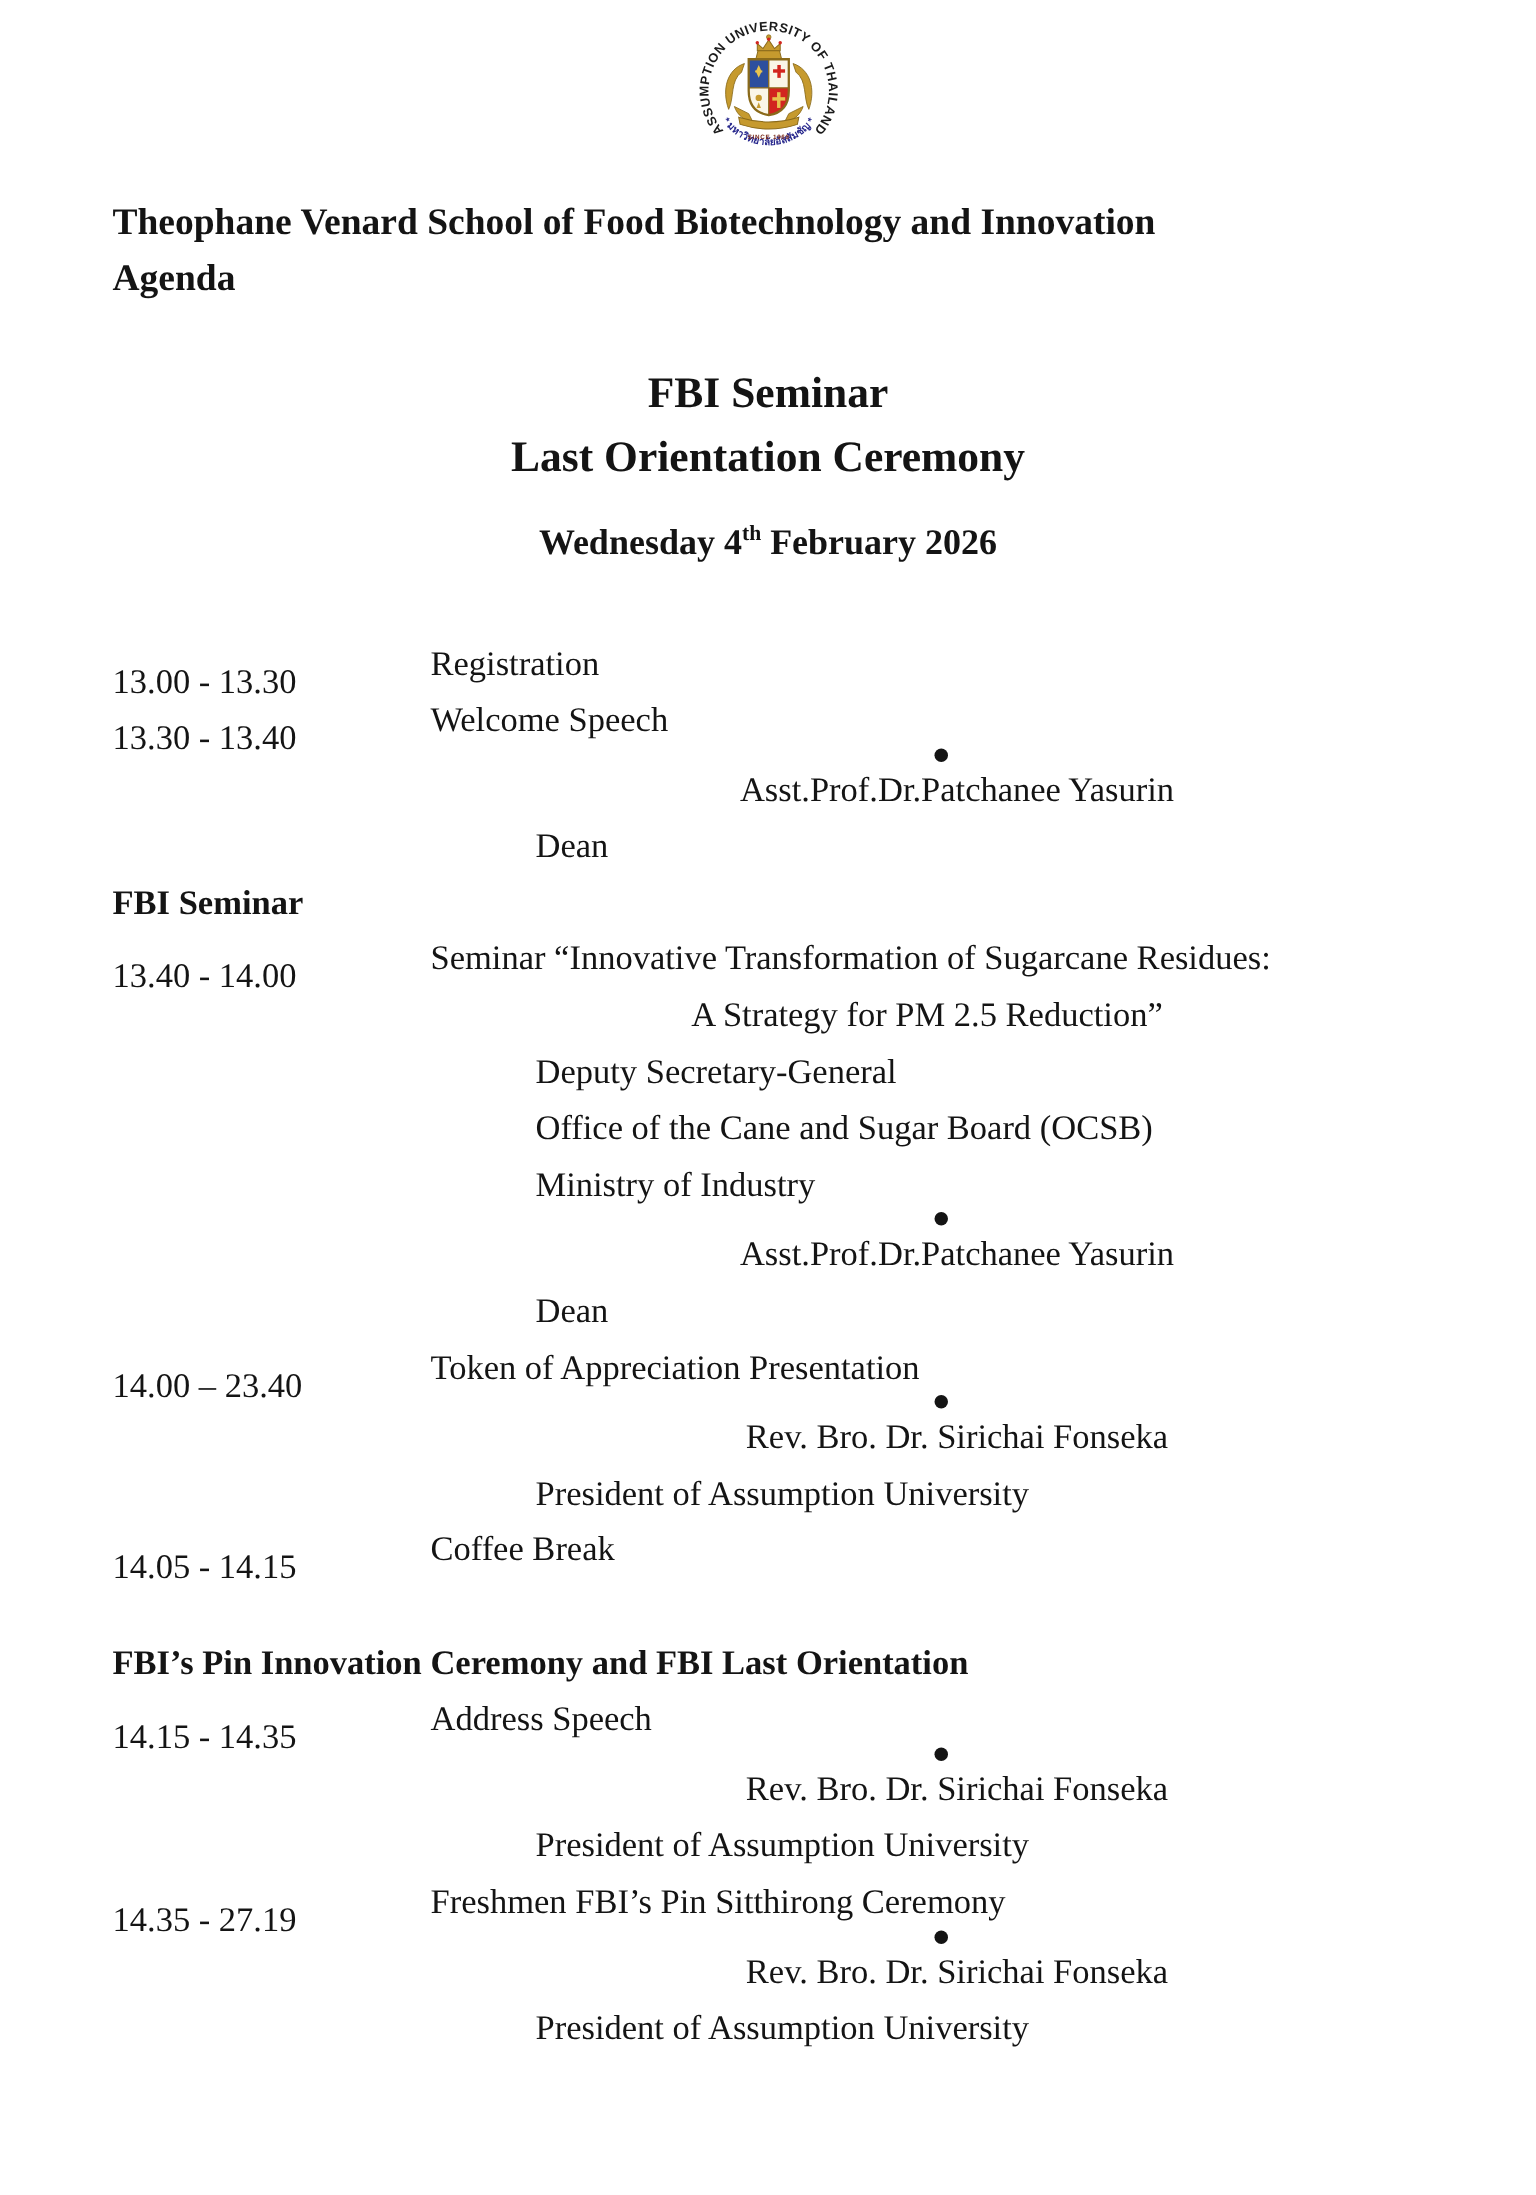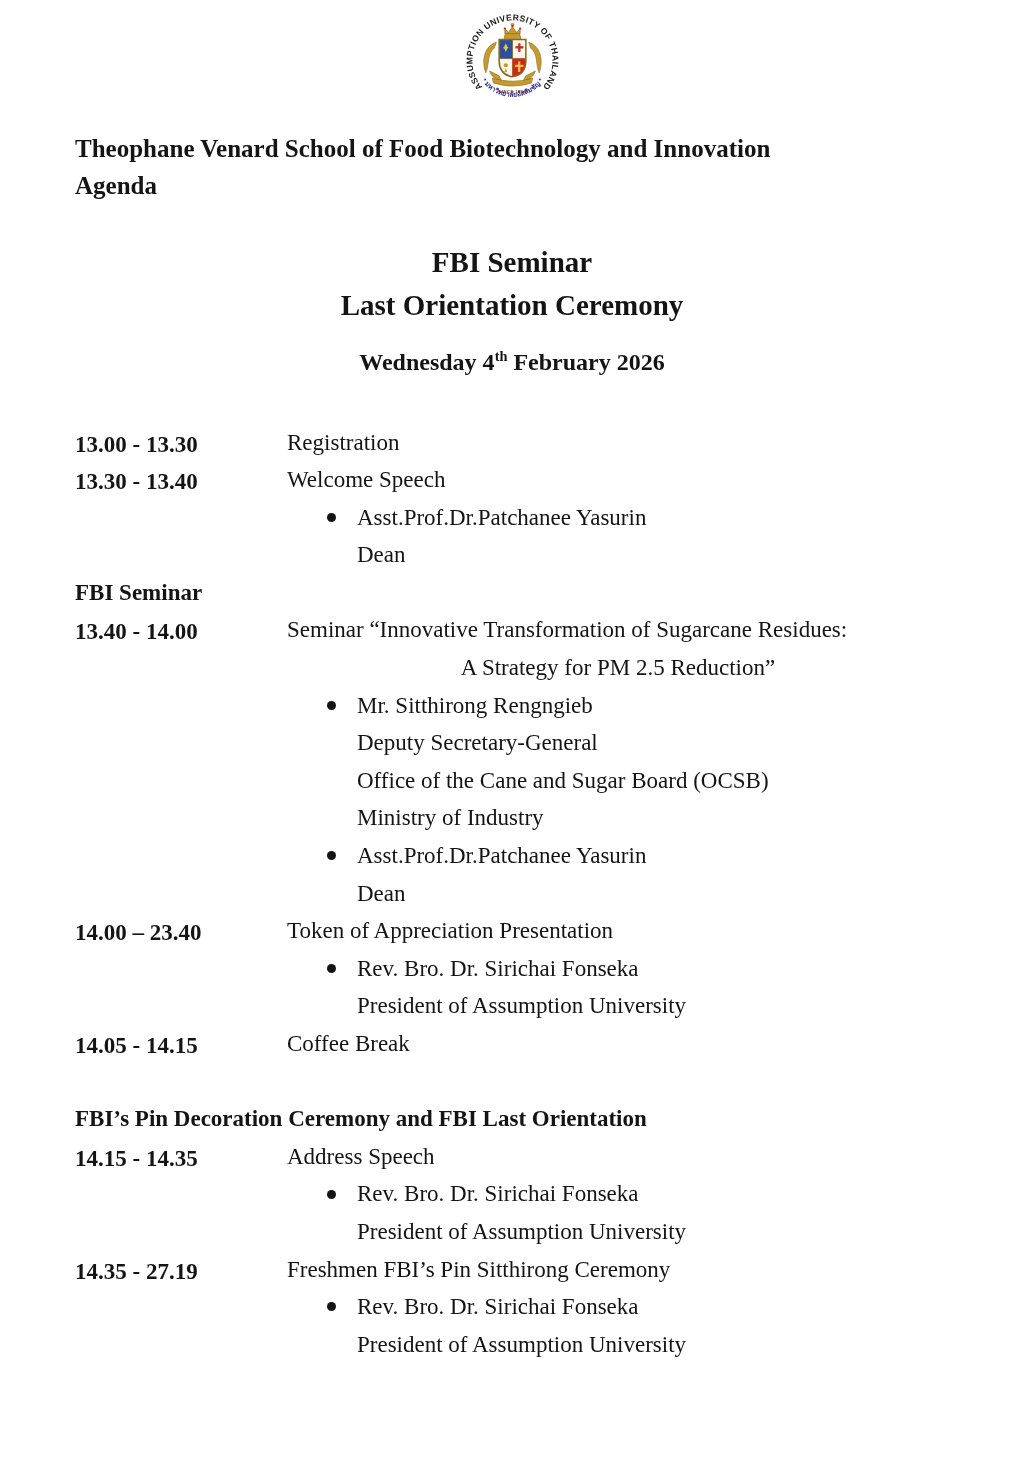--- a/index.html
+++ b/index.html
@@ -25,24 +25,24 @@
   .event-titles { margin-top:37px; text-align:center; font-weight:bold; font-size:29px; line-height:42.5px; }
 
   
   .date-block { margin-top:18px; text-align:center; font-weight:bold; font-size:24px; line-height:37.5px; }
   .date-block sup { font-size:60%; line-height:0; }
 
   
   .agenda { margin-top:42px; font-size:23px; line-height:37.6px; }
   .line { position:relative; min-height:37.6px; }
   .heading { font-weight:bold; }
-  .row .time { position:absolute; left:0; top:2px; white-space:pre;font-weight:bold; }
+  .row .time { position:absolute; left:0; top:12px; white-space:pre; }
   .row .desc { display:block; margin-left:212px; }
   .desc-cont-line { margin-left:212px;text-align:center; }
-  .bullet { margin-left:252px; display:flex; align-items:center; }
+  .bullet { margin-left:252px; display:flex; align-items:center;flex-direction:column; }
   .bullet .dot { width:9px; height:9px; border-radius:50%; background:#141414; flex:none; margin-right:21px; }
   .subline { margin-left:282px; }
   .spacer { height:37.6px; }
 </style>
 </head>
 <body>
 
 <div class="page">
 
   <div class="logo-wrap">
@@ -134,24 +134,20 @@
         <span class="dot"></span>
         <span>Asst.Prof.Dr.Patchanee Yasurin</span>
       </div>
       <div class="line subline">Dean</div>
       <div class="line heading">FBI Seminar</div>
       <div class="line row">
         <span class="time">13.40 - 14.00</span>
         <span class="desc">Seminar “Innovative Transformation of Sugarcane Residues:</span>
       </div>
       <div class="line desc-cont-line">A Strategy for PM 2.5 Reduction”</div>
-      <div class="line bullet">
-        <span class="dot"></span>
-        <span>Mr. Sitthirong Rengngieb</span>
-      </div>
       <div class="line subline">Deputy Secretary-General</div>
       <div class="line subline">Office of the Cane and Sugar Board (OCSB)</div>
       <div class="line subline">Ministry of Industry</div>
       <div class="line bullet">
         <span class="dot"></span>
         <span>Asst.Prof.Dr.Patchanee Yasurin</span>
       </div>
       <div class="line subline">Dean</div>
       <div class="line row">
         <span class="time">14.00 – 23.40</span>
@@ -160,21 +156,21 @@
       <div class="line bullet">
         <span class="dot"></span>
         <span>Rev. Bro. Dr. Sirichai Fonseka</span>
       </div>
       <div class="line subline">President of Assumption University</div>
       <div class="line row">
         <span class="time">14.05 - 14.15</span>
         <span class="desc">Coffee Break</span>
       </div>
       <div class="spacer"></div>
-      <div class="line heading">FBI’s Pin Decoration Ceremony and FBI Last Orientation</div>
+      <div class="line heading">FBI’s Pin Innovation Ceremony and FBI Last Orientation</div>
       <div class="line row">
         <span class="time">14.15 - 14.35</span>
         <span class="desc">Address Speech</span>
       </div>
       <div class="line bullet">
         <span class="dot"></span>
         <span>Rev. Bro. Dr. Sirichai Fonseka</span>
       </div>
       <div class="line subline">President of Assumption University</div>
       <div class="line row">

